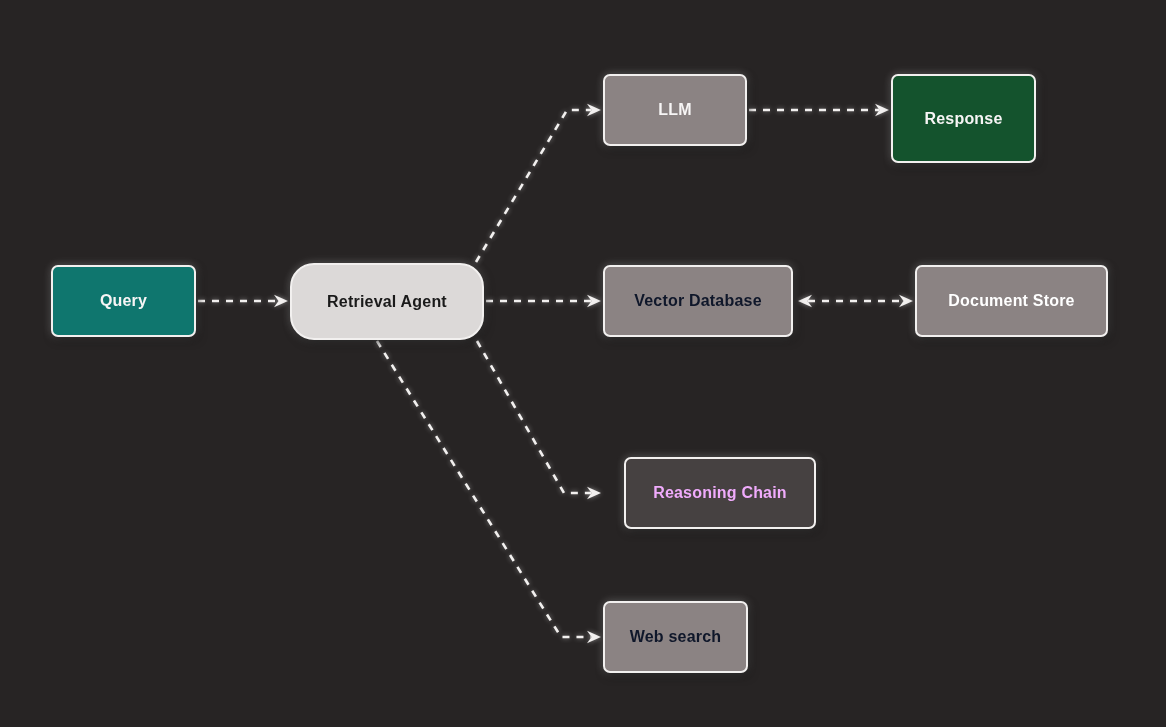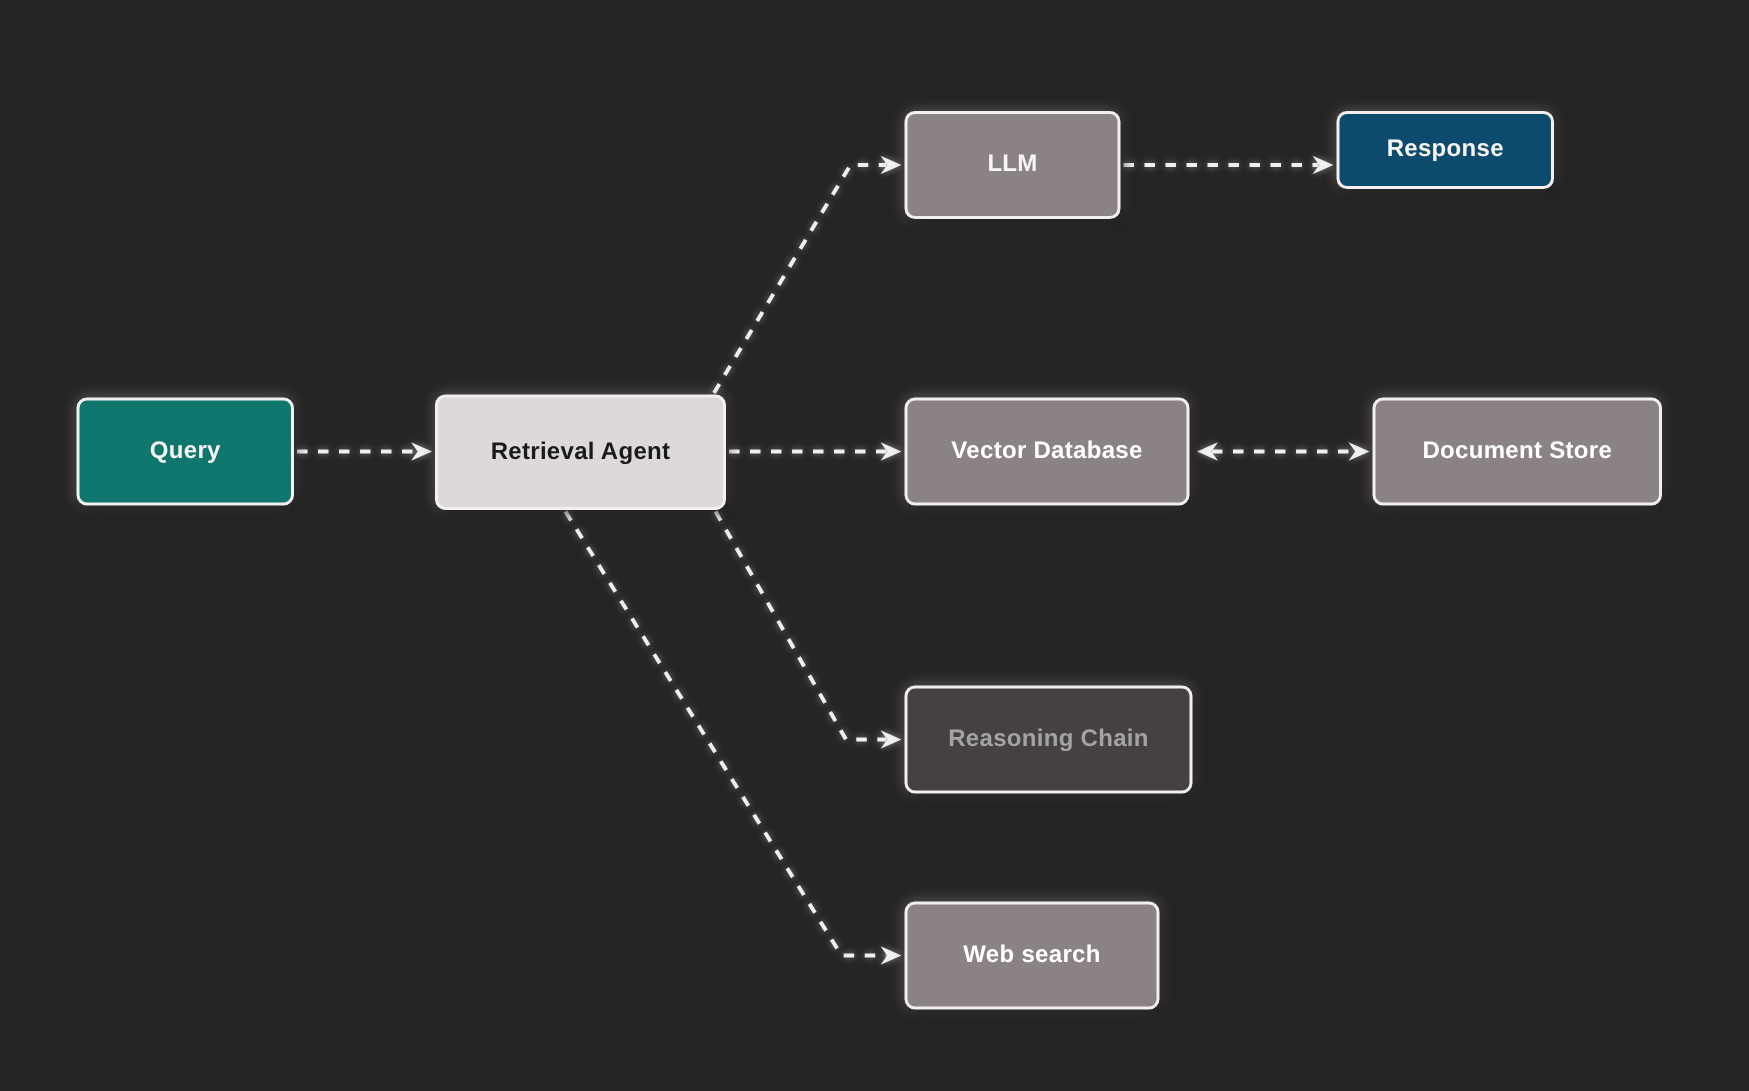--- a/index.html
+++ b/index.html
@@ -56,35 +56,35 @@
       <polygon points="798.0,301.0 812.0,307.2 807.5,301.0 812.0,294.8" fill="#f2f0ef"></polygon>
       <polyline points="477.0,341.0 564.0,493.0 591.0,493.0" fill="none" stroke="#f2f0ef" stroke-width="2.6" stroke-dasharray="7 7"></polyline>
       <polygon points="601.0,493.0 587.0,486.8 591.5,493.0 587.0,499.2" fill="#f2f0ef"></polygon>
       <polyline points="377.0,341.0 561.0,637.0 591.0,637.0" fill="none" stroke="#f2f0ef" stroke-width="2.6" stroke-dasharray="7 7"></polyline>
       <polygon points="601.0,637.0 587.0,630.8 591.5,637.0 587.0,643.2" fill="#f2f0ef"></polygon>
     </svg>
   <div id="nodes">
       <div class="node" style="left: 51px; top: 265px; width: 145px; height: 72px; background: #0f766e; color: rgb(247, 245, 245); border-color: rgb(242, 240, 239);">
         <span class="label">Query</span>
       </div>
-      <div class="node" style="left: 290px; top: 263px; width: 194px; height: 77px; background: rgb(220, 217, 216); color: rgb(26, 26, 26); border-color: rgb(242, 240, 239);">
+      <div class="node" style="left: 290px; top: 263px; width: 194px; height: 77px; background: rgb(220, 217, 216); color: rgb(26, 26, 26); border-color: rgb(242, 240, 239); border-radius: 24px;">
         <span class="label">Retrieval Agent</span>
       </div>
       <div class="node" style="left: 603px; top: 74px; width: 144px; height: 72px; background: rgb(139, 131, 131); color: rgb(247, 245, 245); border-color: rgb(242, 240, 239); justify-content: center;">
         <span class="label">LLM</span>
       </div>
-      <div class="node" style="left: 891px; top: 74px; width: 145px; height: 52px; background: #0c4a6e; color: rgb(247, 245, 245); border-color: rgb(242, 240, 239);">
+      <div class="node" style="left: 891px; top: 74px; width: 145px; height: 89px; background: #14532d; color: rgb(247, 245, 245); border-color: rgb(242, 240, 239);">
         <span class="label">Response</span>
       </div>
-      <div class="node" style="left: 603px; top: 265px; width: 190px; height: 72px; background: rgb(139, 131, 131); color: #ffffff; border-color: rgb(242, 240, 239);">
+      <div class="node" style="left: 603px; top: 265px; width: 190px; height: 72px; background: rgb(139, 131, 131); color: #0f172a; border-color: rgb(242, 240, 239);">
         <span class="label">Vector Database</span>
       </div>
       <div class="node" style="left: 915px; top: 265px; width: 193px; height: 72px; background: rgb(139, 131, 131); color: #ffffff; border-color: rgb(242, 240, 239);">
         <span class="label">Document Store</span>
       </div>
-      <div class="node" style="left: 603px; top: 457px; width: 192px; height: 72px; background: rgb(70, 65, 65); color: #a3a3a3; border-color: rgb(242, 240, 239);">
+      <div class="node" style="left: 624px; top: 457px; width: 192px; height: 72px; background: rgb(70, 65, 65); color: #f0abfc; border-color: rgb(242, 240, 239);">
         <span class="label">Reasoning Chain</span>
       </div>
-      <div class="node" style="left: 603px; top: 601px; width: 170px; height: 72px; background: rgb(139, 131, 131); color: #ffffff; border-color: rgb(242, 240, 239);">
+      <div class="node" style="left: 603px; top: 601px; width: 145px; height: 72px; background: rgb(139, 131, 131); color: #0f172a; border-color: rgb(242, 240, 239);">
         <span class="label">Web search</span>
       </div>
     </div>
 </div>
 
 </body></html>

